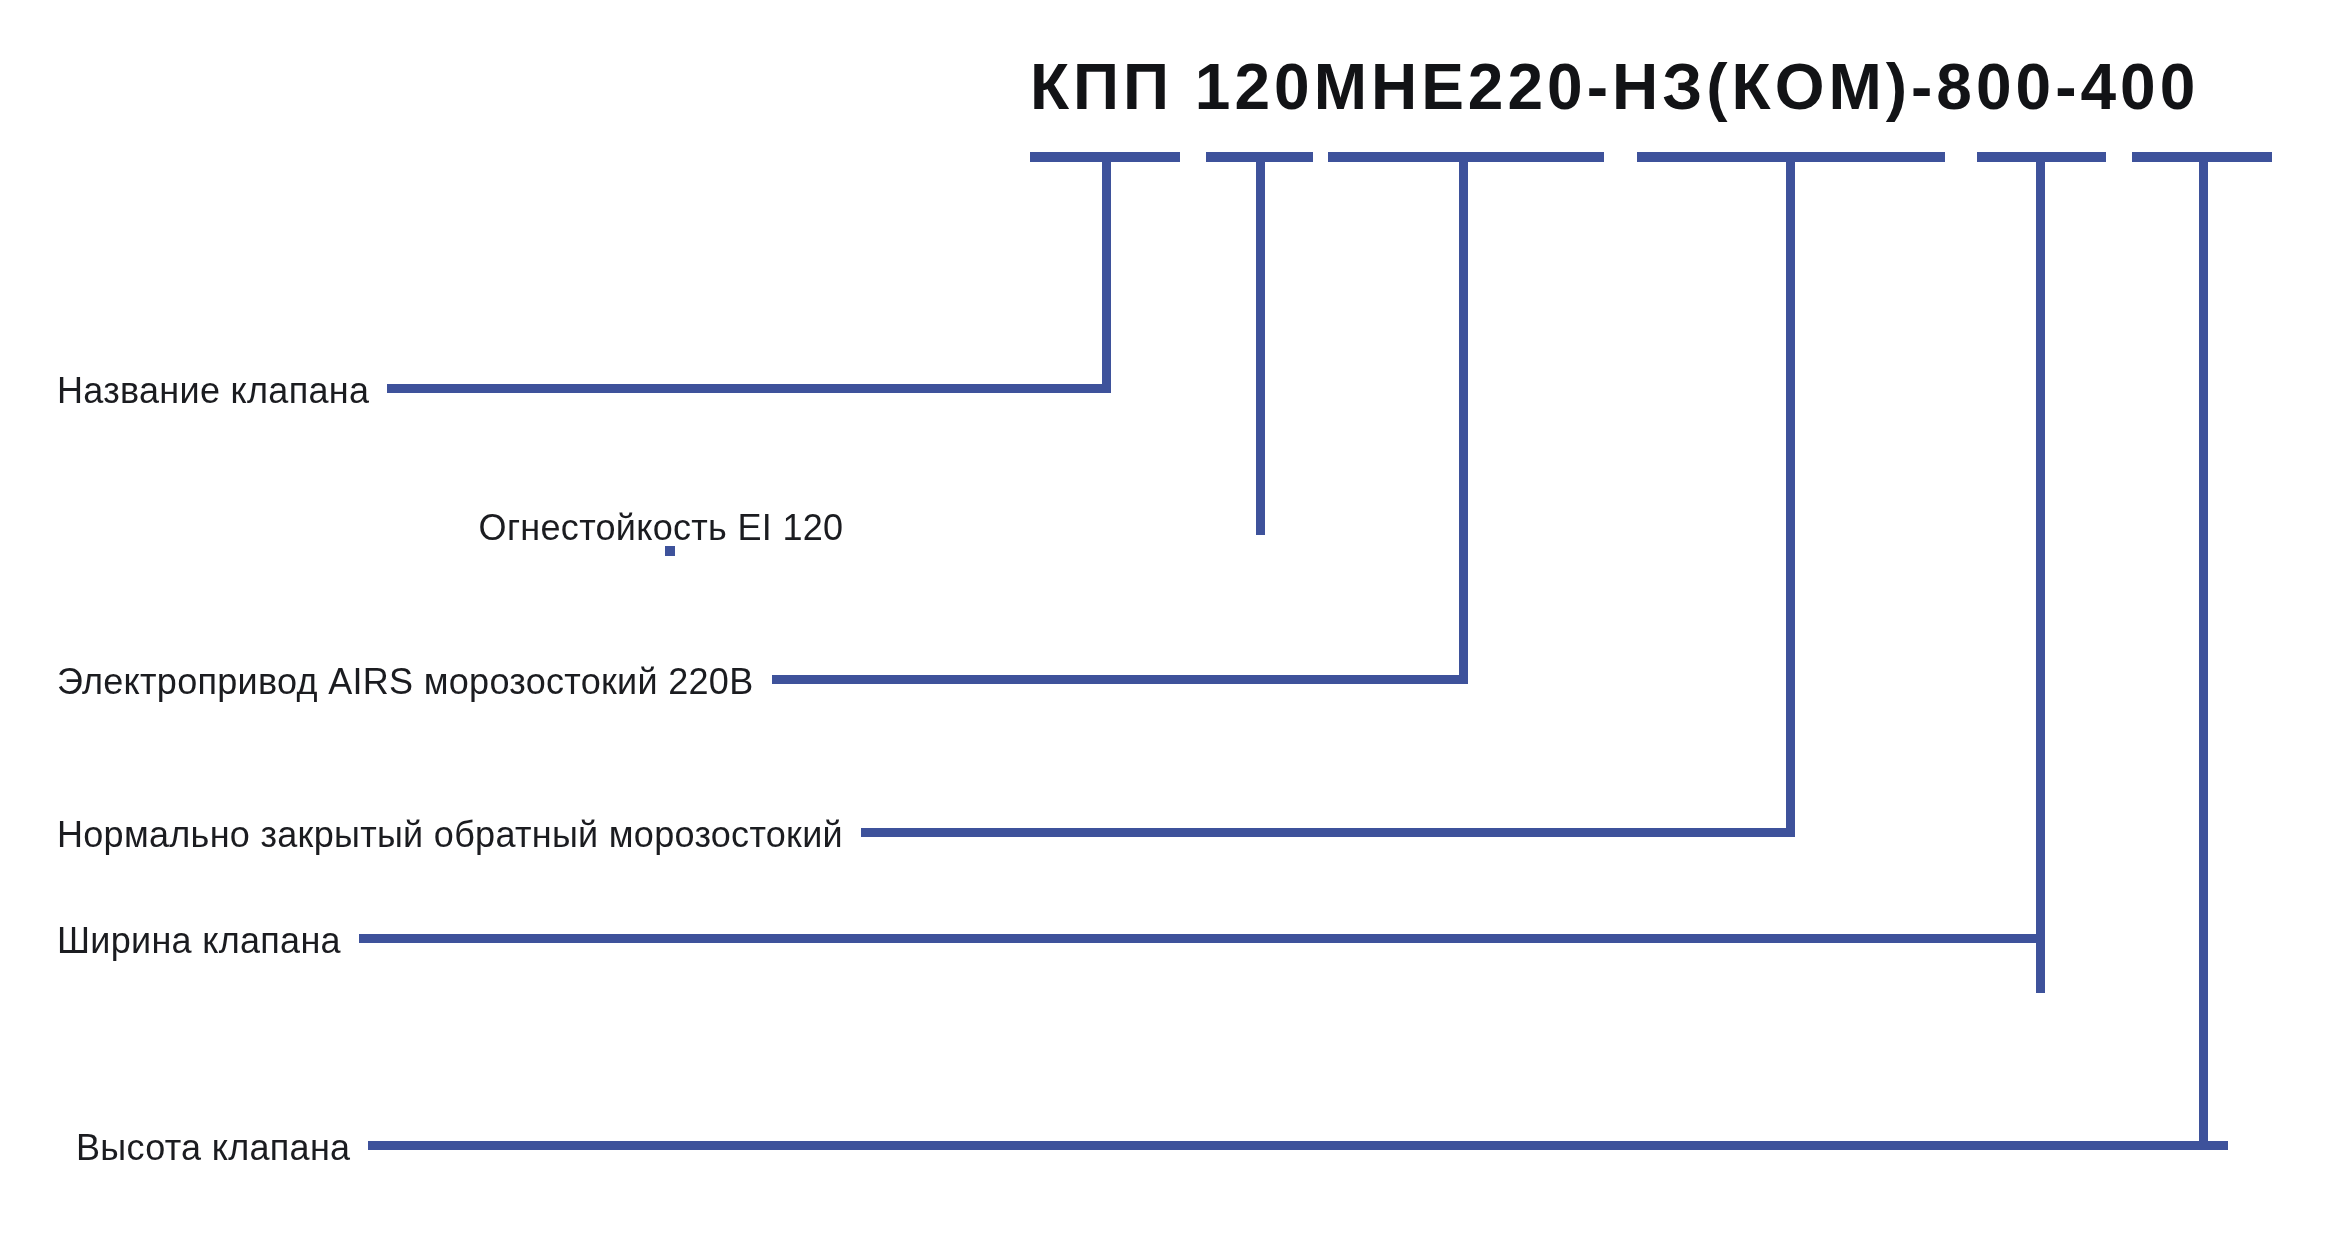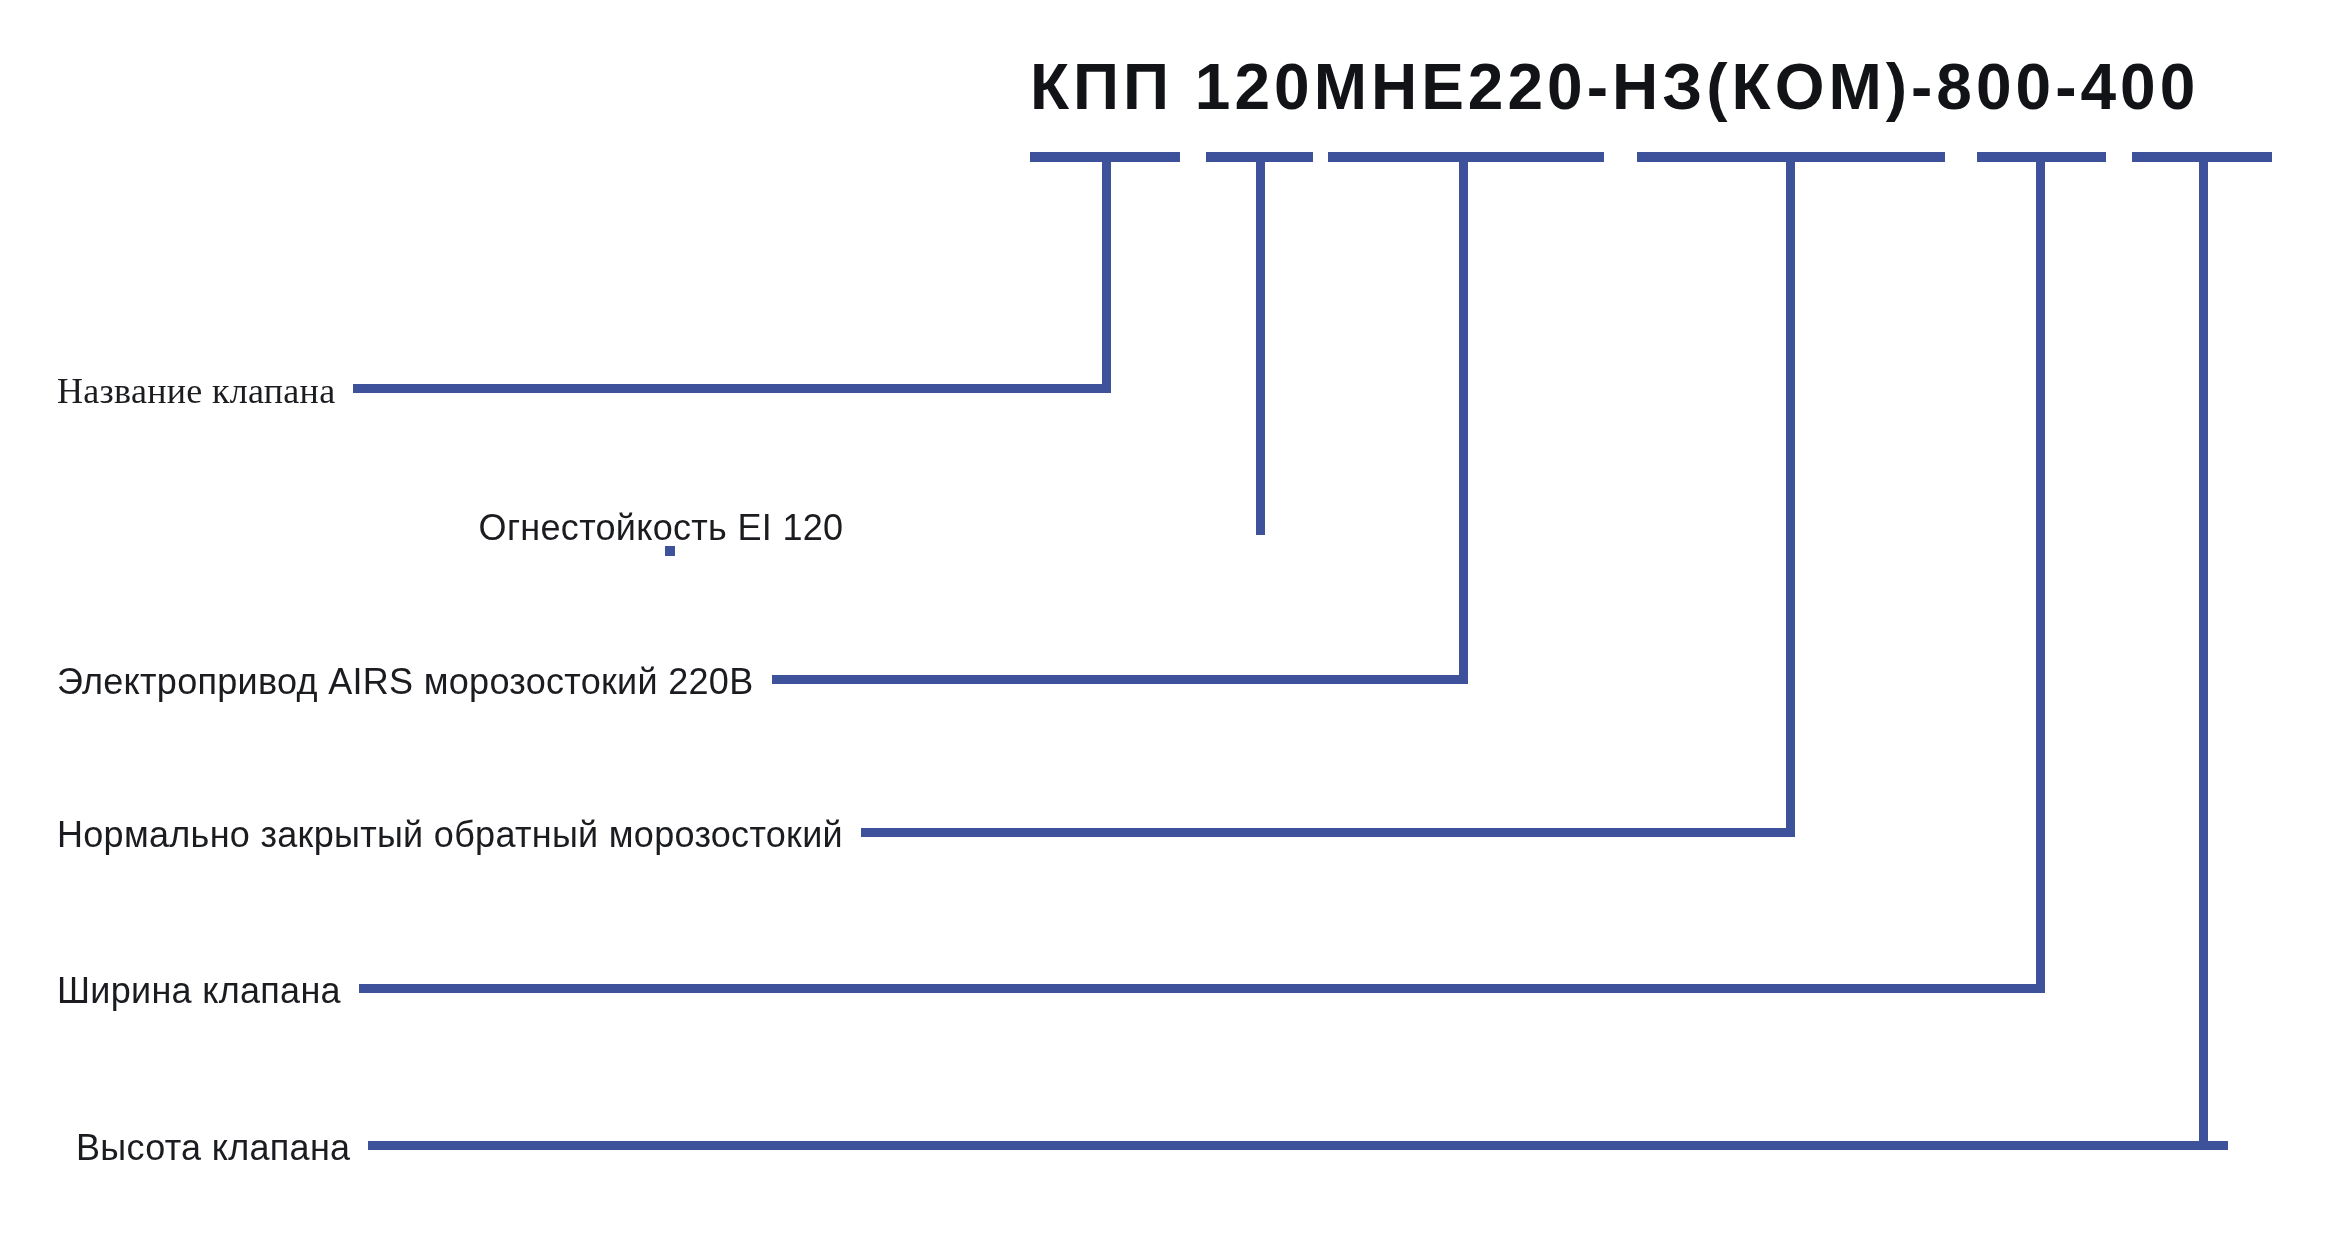--- a/index.html
+++ b/index.html
@@ -85,25 +85,25 @@
     letter-spacing: 0.3px;
     transform: translateY(3px);
   }
   .row .leader {
     flex: 1 1 auto;
     height: 9px;
     margin-left: 18px;
     background: #3e529b;
     min-width: 10px;
   }
-  .row.r1 { top: 362px; width: 1054px; font-family: Liberation Serif, serif; }
+  .row.r1 { top: 362px; width: 1054px; }
   .row.r2 { top: 504px; width: 1208px; flex-direction: column; }
   .row.r3 { top: 653px; width: 1411px; }
   .row.r4 { top: 806px; width: 1738px; }
-  .row.r5 { top: 962px; width: 1988px; }
+  .row.r5 { top: 912px; width: 1988px; }
   .row.r6 { top: 1119px; width: 2152px; margin-left: 19px; }
 </style>
 </head>
 <body>
 
 <div class="canvas">
 
   <div class="title">
     <span class="code">КПП 120МНЕ220-НЗ(КОМ)-800-400</span>
   </div>

